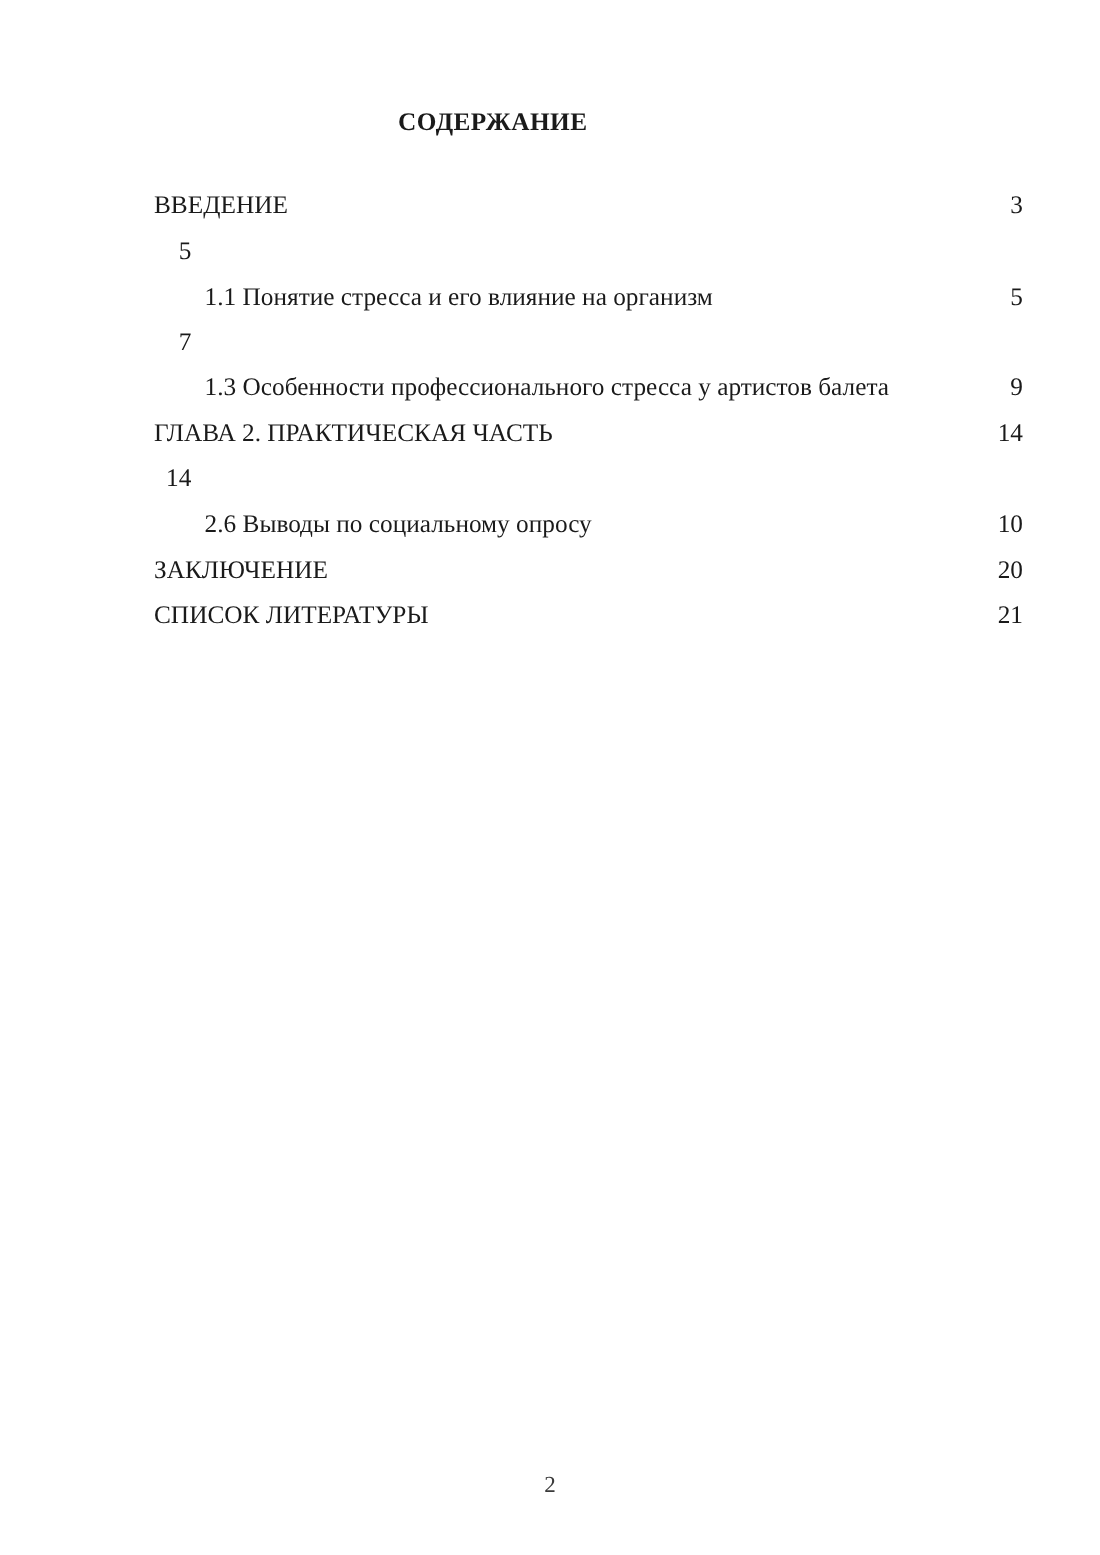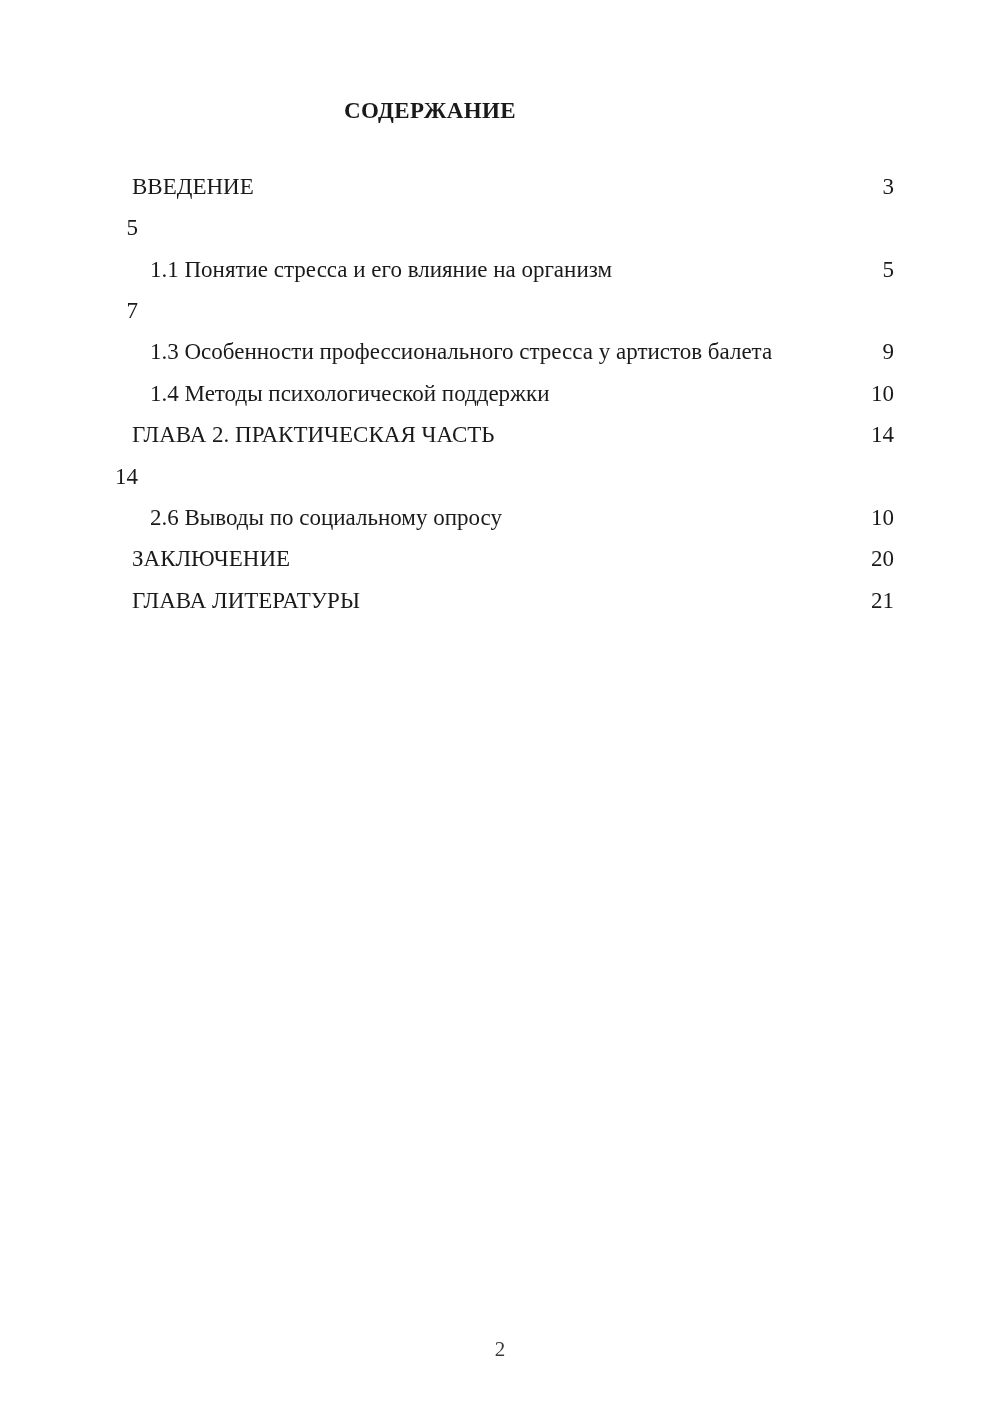--- a/index.html
+++ b/index.html
@@ -14,21 +14,21 @@
     font-family: "Liberation Serif", "DejaVu Serif", serif;
     color: #1a1a1a;
   }
   .page {
     position: absolute;
     top: 0;
     left: 0;
     width: 896px;
     height: 1414px;
     box-sizing: border-box;
-    padding: 90px 80px 40px 44px;
+    padding: 90px 80px 40px 80px;
   }
   .doc-title {
     text-align: center;
     font-weight: bold;
     font-size: 23px;
     letter-spacing: 0.4px;
     margin: 8px 0 0 0;
   }
   .toc {
     margin-top: 48px;
@@ -49,21 +49,20 @@
   .toc-page {
     font-size: 23px;
     line-height: 1.32;
     text-align: right;
     min-width: 34px;
     flex: 0 0 auto;
     align-self: flex-end;
   }
   .lvl-1 {
     padding-left: 0;
-    margin-left: 28px;
   }
   .lvl-2 {
     padding-left: 46px;
   }
   .row-multiline .toc-label {
     max-width: 640px;
   }
   .footer-number {
     position: absolute;
     bottom: 52px;
@@ -99,24 +98,20 @@
 
     <div class="toc-row">
       <div class="toc-page">7</div>
     </div>
 
     <div class="toc-row row-multiline">
       <div class="toc-label lvl-2">1.3 Особенности профессионального стресса у артистов балета</div>
       <div class="toc-page">9</div>
     </div>
 
-    <div class="toc-row">
-      <div class="toc-label lvl-2">1.4 Методы психологической поддержки</div>
-      <div class="toc-page">10</div>
-    </div>
 
     <div class="toc-row">
       <div class="toc-label lvl-1">ГЛАВА 2. ПРАКТИЧЕСКАЯ ЧАСТЬ</div>
       <div class="toc-page">14</div>
     </div>
 
     <div class="toc-row">
       <div class="toc-page">14</div>
     </div>
 
@@ -124,21 +119,21 @@
       <div class="toc-label lvl-2">2.6 Выводы по социальному опросу</div>
       <div class="toc-page">10</div>
     </div>
 
     <div class="toc-row">
       <div class="toc-label lvl-1">ЗАКЛЮЧЕНИЕ</div>
       <div class="toc-page">20</div>
     </div>
 
     <div class="toc-row">
-      <div class="toc-label lvl-1">ГЛАВА ЛИТЕРАТУРЫ</div>
+      <div class="toc-label lvl-1">СПИСОК ЛИТЕРАТУРЫ</div>
       <div class="toc-page">21</div>
     </div>
 
   </div>
 
   <div class="footer-number">2</div>
 
 </div>
 
 </body></html>

